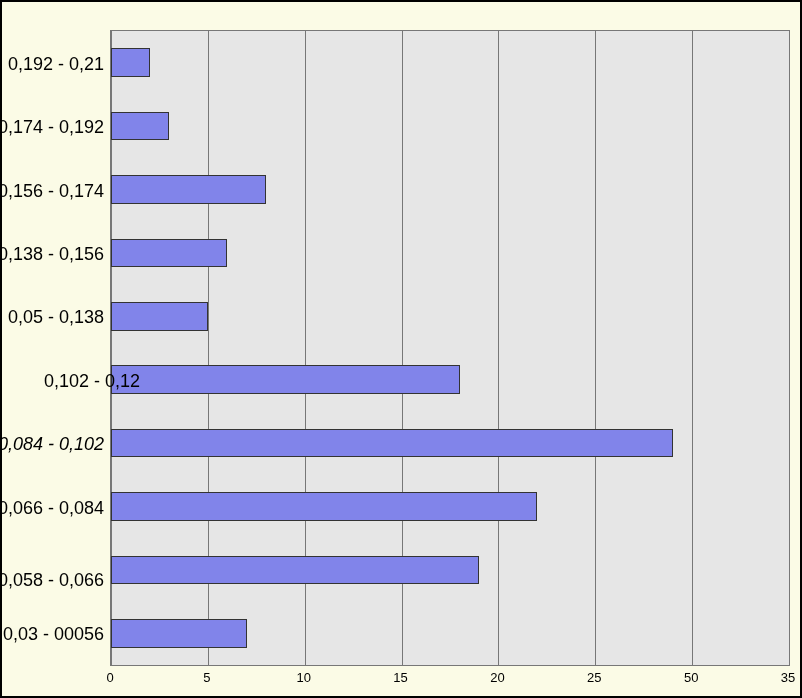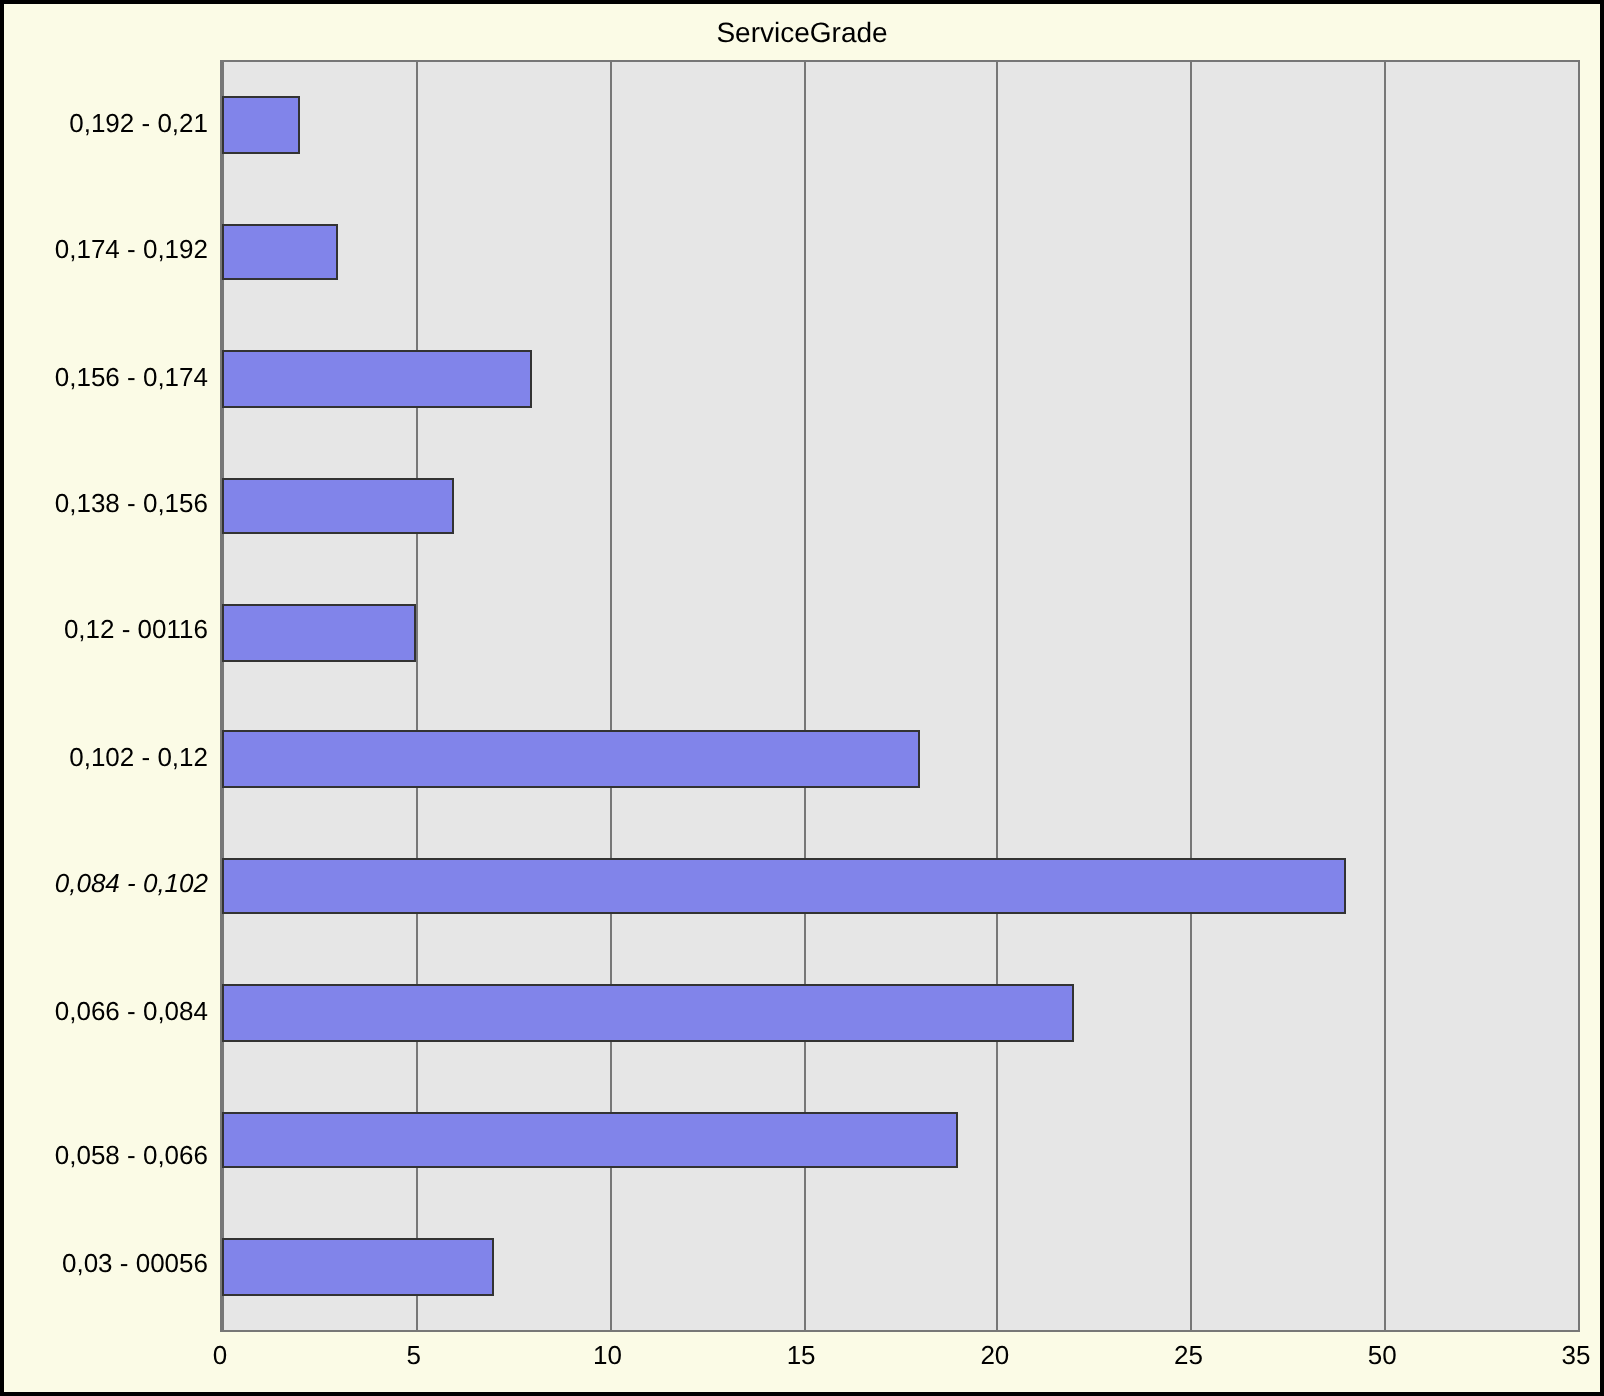--- a/index.html
+++ b/index.html
@@ -42,34 +42,33 @@
   .bar {
     position: absolute;
     background: #8184ea;
     border: 1px solid #333;
     box-sizing: border-box;
   }
   .y-tick-label {
     position: absolute;
     text-align: right;
     white-space: nowrap;
-    font-size: 13px;
+    font-size: 18px;
   }
   .x-tick-label {
     position: absolute;
     text-align: center;
     white-space: nowrap;
     font-size: 13px;
   }
 </style>
 </head>
 <body>
 
 <div class="chart-frame">
-  <div class="chart-title">ServiceGrade</div>
   <div class="plot-area" id="plot" style="left: 108px; top: 28px; width: 678px; height: 634px;">
       <div class="gridline" style="left: 0px;"></div>
       <div class="gridline" style="left: 96.8571px;"></div>
       <div class="gridline" style="left: 193.714px;"></div>
       <div class="gridline" style="left: 290.571px;"></div>
       <div class="gridline" style="left: 387.429px;"></div>
       <div class="gridline" style="left: 484.286px;"></div>
       <div class="gridline" style="left: 581.143px;"></div>
       <div class="gridline" style="left: 678px;"></div>
       <div class="bar" style="left: 0px; top: 17.435px; height: 28.53px; width: 38.7429px;"></div>
@@ -88,19 +87,19 @@
     <div class="x-tick-label" style="left: 286.714px; width: 30px; top: 668px;">10</div>
     <div class="x-tick-label" style="left: 383.571px; width: 30px; top: 668px;">15</div>
     <div class="x-tick-label" style="left: 480.429px; width: 30px; top: 668px;">20</div>
     <div class="x-tick-label" style="left: 577.286px; width: 30px; top: 668px;">25</div>
     <div class="x-tick-label" style="left: 674.143px; width: 30px; top: 668px;">50</div>
     <div class="x-tick-label" style="left: 771px; width: 30px; top: 668px;">35</div>
     <div class="y-tick-label" style="right: 696px; top: 51.7px;">0,192 - 0,21</div>
     <div class="y-tick-label" style="right: 696px; top: 115.1px;">0,174 - 0,192</div>
     <div class="y-tick-label" style="right: 696px; top: 178.5px;">0,156 - 0,174</div>
     <div class="y-tick-label" style="right: 696px; top: 241.9px;">0,138 - 0,156</div>
-    <div class="y-tick-label" style="right: 696px; top: 305.3px;">0,12 - 00116</div>
-    <div class="y-tick-label" style="right: 696px; top: 368.7px; margin-left: 16px;">0,102 - 0,12</div>
+    <div class="y-tick-label" style="right: 696px; top: 305.3px;">0,05 - 0,138</div>
+    <div class="y-tick-label" style="right: 660px; top: 368.7px; margin-left: 16px;">0,102 - 0,12</div>
     <div class="y-tick-label" style="right: 696px; top: 432.1px; font-style: italic;">0,084 - 0,102</div>
     <div class="y-tick-label" style="right: 696px; top: 495.5px;">0,066 - 0,084</div>
     <div class="y-tick-label" style="right: 696px; top: 568px;">0,058 - 0,066</div>
     <div class="y-tick-label" style="right: 696px; top: 622.3px;">0,03 - 00056</div>
   </div>
 
 </body></html>

